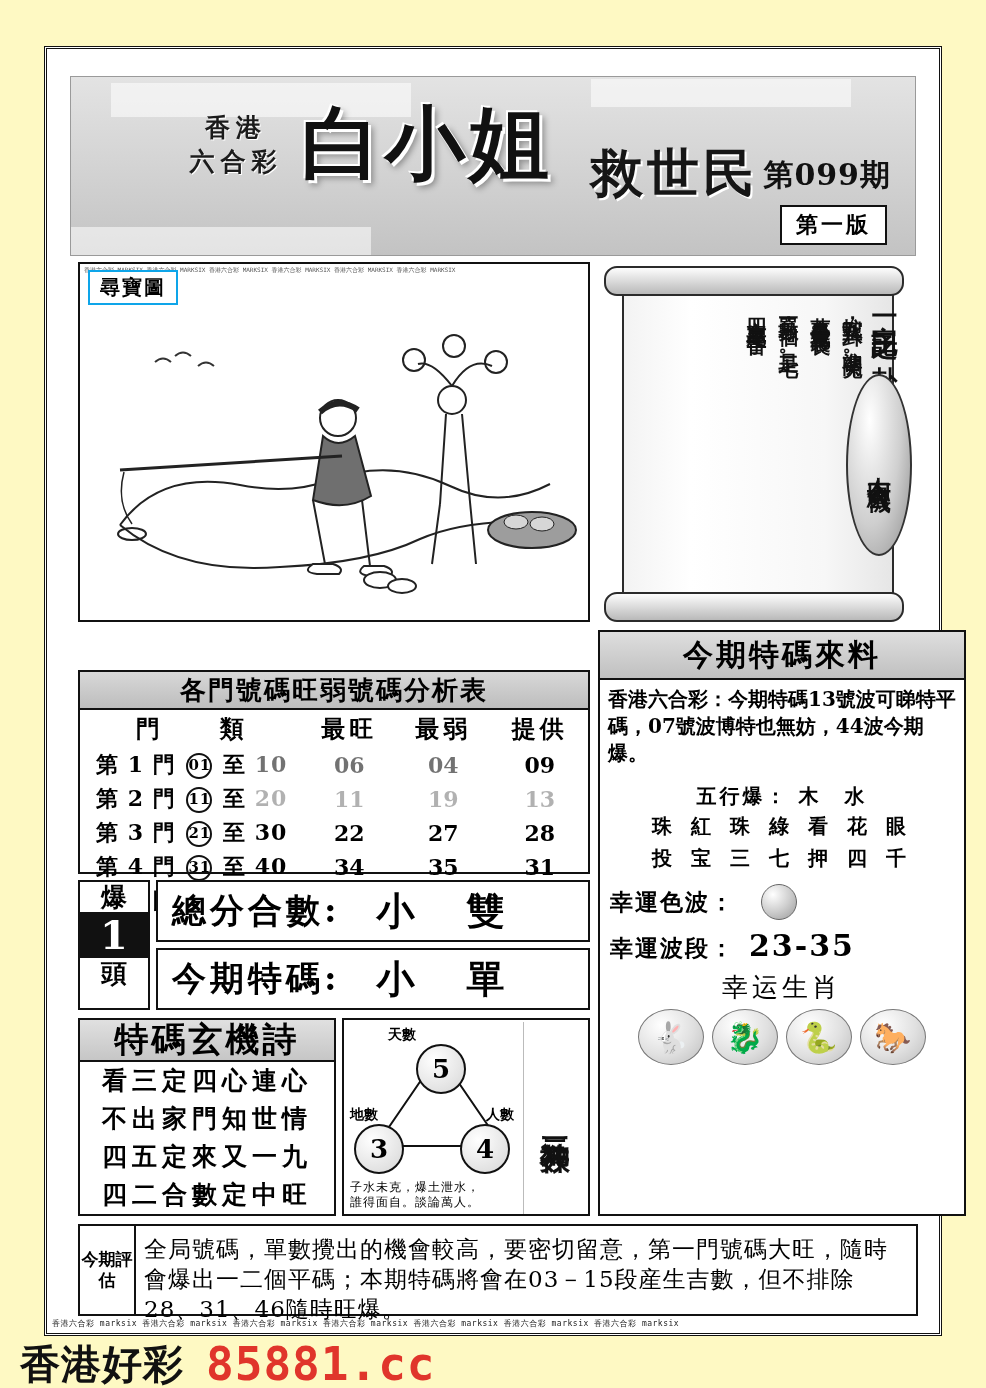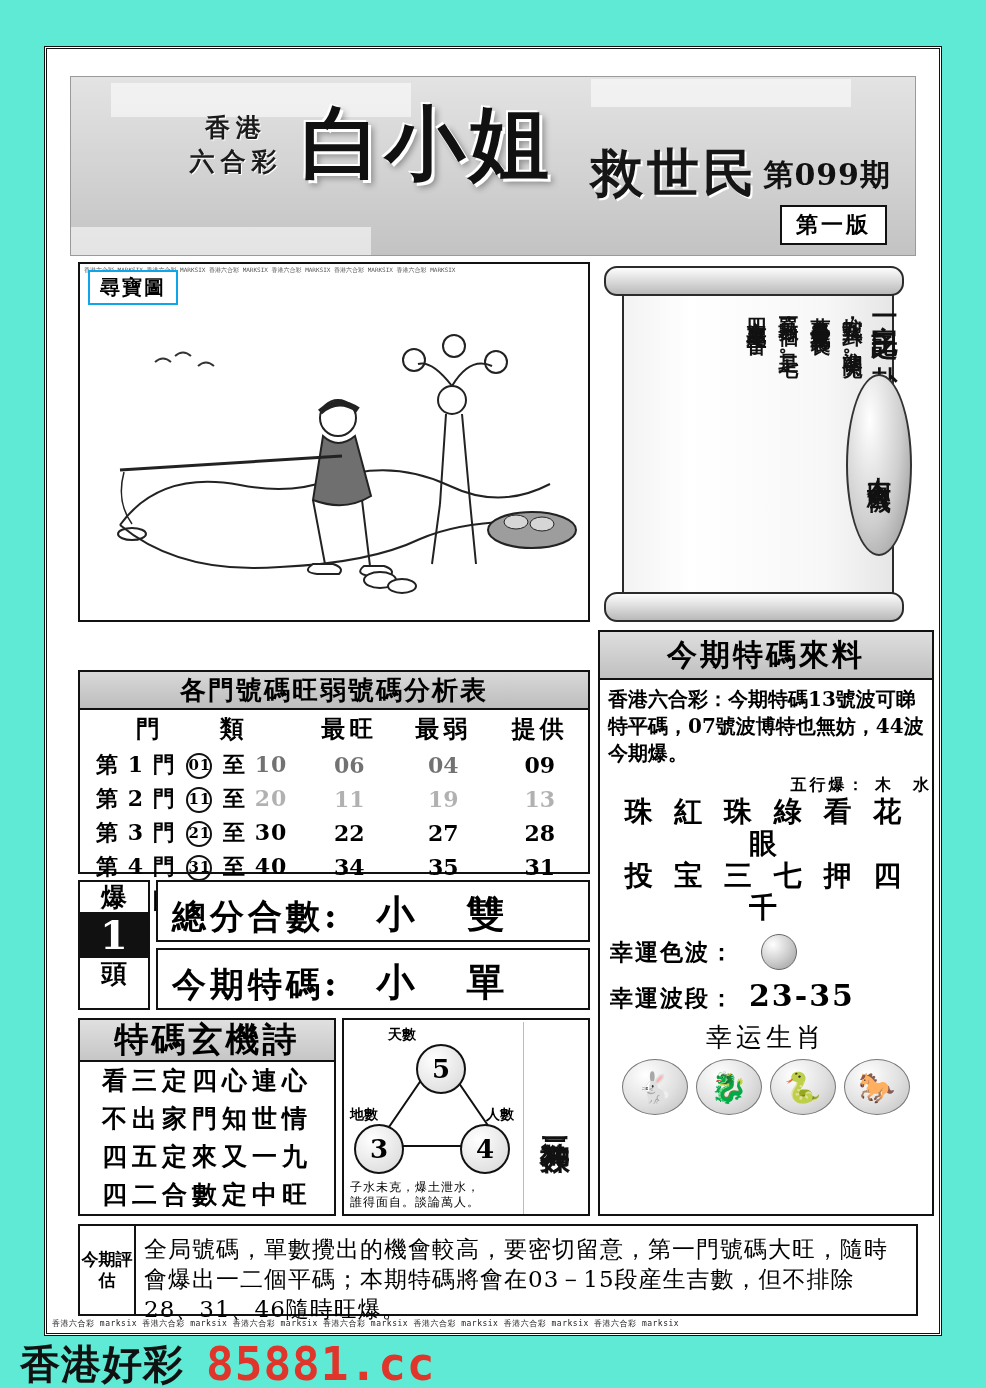--- a/index.html
+++ b/index.html
@@ -1,17 +1,17 @@
 <!DOCTYPE html>
 <html><head>
 <meta charset="utf-8">
 <style>
   html,body{margin:0;padding:0;background:#ffffff;}
   body{width:986px;height:1388px;position:relative;font-family:"DejaVu Sans","Liberation Sans",sans-serif;overflow:hidden;}
-  .page{position:absolute;left:0;top:0;width:986px;height:1388px;background:#5eead4;}
+  .page{position:absolute;left:0;top:0;width:986px;height:1388px;background:#fef9c3;}
 
   
   .sheet{position:absolute;left:44px;top:46px;width:898px;height:1290px;background:#fff;border:3px double #111;box-sizing:border-box;}
   .microtext{position:absolute;font-family:"DejaVu Sans Mono","Liberation Mono",monospace;font-size:8px;color:#222;white-space:nowrap;letter-spacing:.5px;}
   .mt-top{left:52px;top:58px;width:884px;overflow:hidden;}
   .mt-bot{left:52px;top:1318px;width:884px;overflow:hidden;}
   .vstrip{position:absolute;top:60px;height:1260px;width:22px;overflow:hidden;}
   .vstrip.l{left:50px;}
   .vstrip.r{left:912px;}
 
@@ -53,45 +53,45 @@
   .circ{display:inline-block;width:22px;height:22px;line-height:20px;border:2px solid #111;border-radius:50%;font-size:15px;text-align:center;vertical-align:middle;margin:0 2px;}
   .faded{opacity:.30;}
   .fade2{opacity:.55;}
 
   
   .burst{position:absolute;left:78px;top:880px;width:512px;height:130px;}
   .burst .badge{position:absolute;left:0;top:0;width:72px;height:130px;border:2px solid #111;background:#fff;box-sizing:border-box;text-align:center;font-family:"DejaVu Serif","Liberation Serif",serif;font-weight:bold;}
   .burst .badge .c1{font-size:26px;line-height:30px;}
   .burst .badge .c2{font-size:40px;line-height:46px;background:#111;color:#fff;}
   .burst .badge .c3{font-size:26px;line-height:30px;}
-  .rowbox{position:absolute;left:78px;width:434px;height:62px;border:2px solid #111;background:#fff;box-sizing:border-box;display:flex;align-items:flex-end;}
+  .rowbox{position:absolute;left:78px;width:434px;height:62px;border:2px solid #111;background:#fff;box-sizing:border-box;display:flex;align-items:center;}
   .rowbox.r1{top:0;}
   .rowbox.r2{top:68px;}
   .rowbox .lab{font-family:"DejaVu Serif","Liberation Serif",serif;font-weight:bold;font-size:34px;letter-spacing:4px;padding-left:14px;}
   .rowbox .v1{font-family:"DejaVu Serif","Liberation Serif",serif;font-weight:bold;font-size:38px;margin-left:36px;}
   .rowbox .v2{font-family:"DejaVu Serif","Liberation Serif",serif;font-weight:bold;font-size:38px;margin-left:52px;}
 
   
   .poembox{position:absolute;left:78px;top:1018px;width:258px;height:198px;border:2px solid #111;background:#fff;box-sizing:border-box;}
   .poembox .ph{height:40px;background:linear-gradient(180deg,#e0e0e0,#c6c6c6);border-bottom:2px solid #111;display:flex;align-items:center;justify-content:center;font-family:"DejaVu Serif","Liberation Serif",serif;font-weight:bold;font-size:34px;letter-spacing:3px;}
   .poembox .pline{font-family:"DejaVu Serif","Liberation Serif",serif;font-weight:bold;font-size:25px;letter-spacing:5px;text-align:center;line-height:38px;}
 
   .trib{position:absolute;left:342px;top:1018px;width:248px;height:198px;border:2px solid #111;background:#fff;box-sizing:border-box;}
   .tri-l{position:absolute;font-family:"DejaVu Serif","Liberation Serif",serif;font-weight:bold;font-size:14px;}
   .node{position:absolute;width:46px;height:46px;border-radius:50%;border:2px solid #111;background:radial-gradient(circle at 35% 30%,#fff,#d6d6d6);display:flex;align-items:center;justify-content:center;font-family:"DejaVu Serif","Liberation Serif",serif;font-weight:bold;font-size:26px;}
   .tri-note{position:absolute;bottom:4px;left:6px;font-family:"DejaVu Serif","Liberation Serif",serif;font-size:12px;line-height:15px;letter-spacing:1px;}
   .sanyuan{position:absolute;right:2px;top:2px;width:62px;height:192px;border-left:1px solid #bbb;display:flex;align-items:center;justify-content:center;}
   .sanyuan .vtext{font-size:30px;letter-spacing:2px;}
 
   
-  .rcol{position:absolute;left:598px;top:630px;width:336px;height:586px;border:2px solid #111;background:#fff;box-sizing:border-box;}
+  .rcol{position:absolute;left:598px;top:630px;width:368px;height:586px;border:2px solid #111;background:#fff;box-sizing:border-box;}
   .rcol .rh{height:46px;background:linear-gradient(180deg,#dedede,#c0c0c0);border-bottom:2px solid #111;display:flex;align-items:center;justify-content:center;font-family:"DejaVu Serif","Liberation Serif",serif;font-weight:bold;font-size:30px;letter-spacing:3px;}
   .advice{padding:6px 8px 0 8px;font-family:"DejaVu Serif","Liberation Serif",serif;font-weight:bold;font-size:20px;line-height:27px;letter-spacing:0px;}
-  .wuxing{margin-top:8px;text-align:right;font-family:"DejaVu Serif","Liberation Serif",serif;font-weight:bold;font-size:16px;letter-spacing:3px;}
-  .brush{text-align:center;font-family:"DejaVu Serif","Liberation Serif",serif;font-size:28px;line-height:32px;letter-spacing:6px;font-weight:bold;}
+  .wuxing{margin-top:16px;text-align:center;font-family:"DejaVu Serif","Liberation Serif",serif;font-weight:bold;font-size:20px;letter-spacing:3px;}
+  .brush{text-align:center;font-family:"DejaVu Serif","Liberation Serif",serif;font-size:20px;line-height:32px;letter-spacing:6px;font-weight:bold;}
   .balls{display:flex;justify-content:center;gap:4px;margin-top:6px;}
   .ball{width:42px;height:42px;border-radius:50%;background:radial-gradient(circle at 32% 28%,#fff 0%,#d9d9d9 45%,#8e8e8e 100%);border:1px solid #555;display:flex;align-items:center;justify-content:center;font-family:"DejaVu Sans","Liberation Sans",sans-serif;font-weight:bold;font-size:20px;}
   .luckyrow{display:flex;align-items:center;margin:10px 0 0 10px;font-family:"DejaVu Serif","Liberation Serif",serif;font-weight:bold;font-size:23px;letter-spacing:2px;}
   .colorball{width:34px;height:34px;border-radius:50%;background:radial-gradient(circle at 32% 28%,#fff,#cfcfcf 50%,#9a9a9a);border:1px solid #666;margin-left:26px;}
   .band{margin:8px 0 0 10px;font-family:"DejaVu Serif","Liberation Serif",serif;font-weight:bold;font-size:23px;letter-spacing:2px;}
   .band b{font-size:30px;margin-left:14px;}
   .zodiac-title{text-align:center;margin-top:6px;font-family:"DejaVu Serif","Liberation Serif",serif;font-size:26px;letter-spacing:4px;}
   .zodiacs{display:flex;justify-content:center;gap:8px;margin-top:4px;}
   .zoval{width:64px;height:54px;border-radius:50%;background:radial-gradient(ellipse at 35% 28%,#fff,#e0e0e0 55%,#bdbdbd);border:1px solid #777;display:flex;align-items:center;justify-content:center;font-size:30px;}
 

